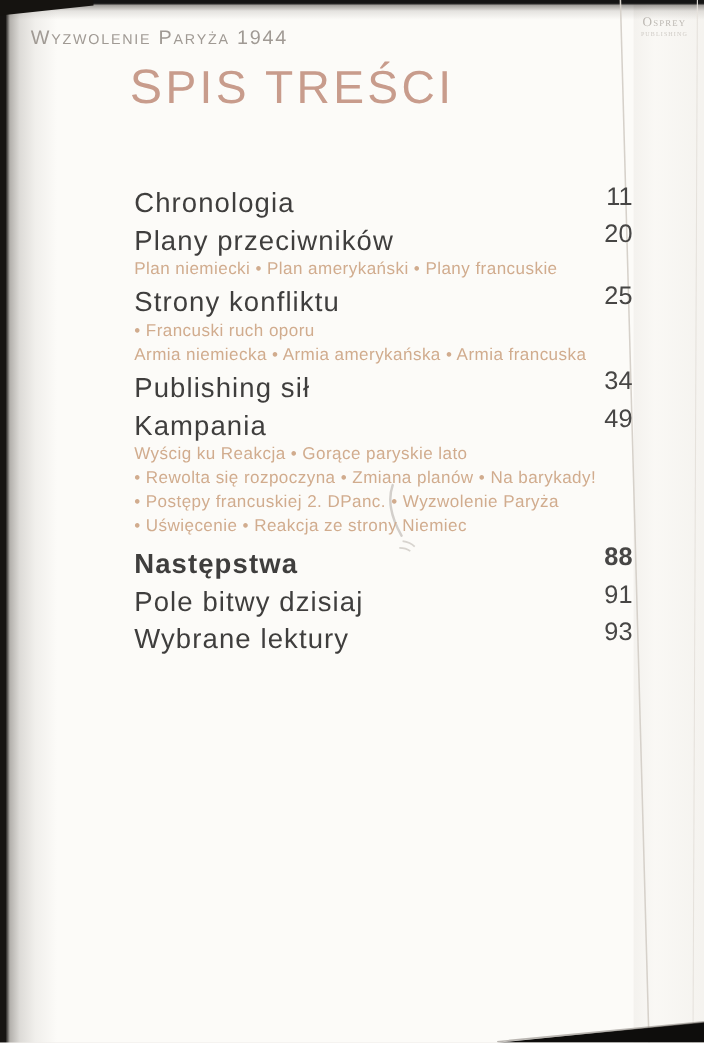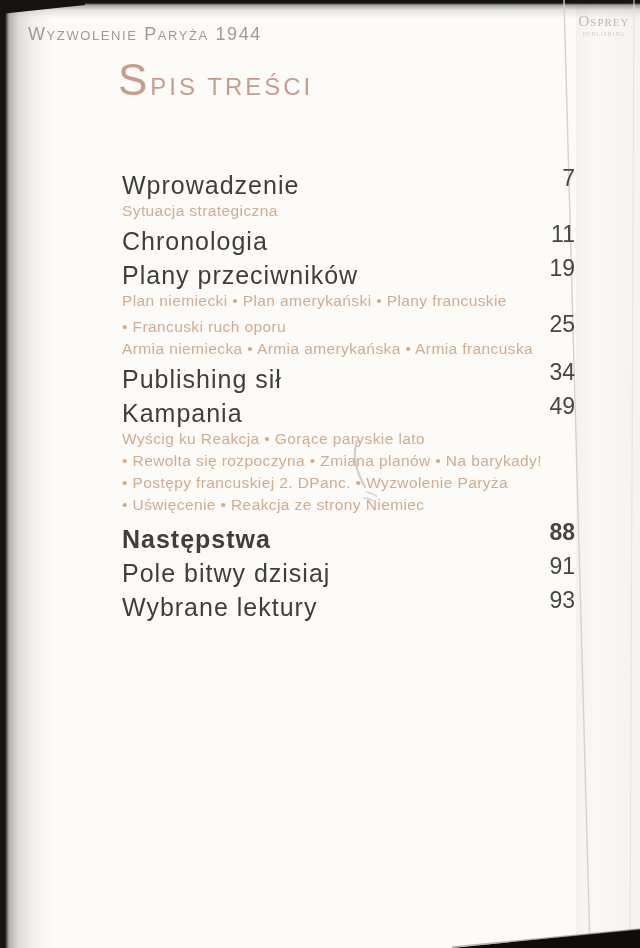--- a/index.html
+++ b/index.html
@@ -36,35 +36,35 @@
     font-variant:small-caps;
     color:#a09a94;z-index:5;
   }
   
   .publisher{
     position:absolute;left:574px;top:13px;width:60px;
     text-align:center;z-index:5;
     font-family:"Liberation Serif", serif;
   }
   .publisher .name{
-    font-size:15px;letter-spacing:1px;color:#bcb8b2;
+    font-size:12px;letter-spacing:1px;color:#bcb8b2;
     font-variant:small-caps;display:block;
   }
   .publisher .sub{
     font-size:5.5px;letter-spacing:1px;color:#cfcbc5;
     text-transform:uppercase;display:block;margin-top:1px;
   }
   
   .title{
     position:absolute;left:118px;top:56px;z-index:5;
     color:#c89c8c;font-weight:400;margin:0;
     letter-spacing:3px;line-height:48px;white-space:nowrap;
   }
   .title .initial{font-size:44px;}
-  .title .rest{font-size:24px;text-transform:uppercase;}
+  .title .rest{font-size:42px;text-transform:uppercase;}
   
   .toc{
     position:absolute;left:122px;top:170px;width:453px;z-index:5;
   }
   .entry{margin-bottom:4px;position:relative;}
   .entry.gap-top{margin-top:8px;font-weight:bold;}
   .entry .main{
     line-height:30px;font-size:25px;letter-spacing:1px;
     color:#3f3e3d;position:relative;padding-right:60px;
   }
@@ -100,37 +100,33 @@
 
   <div class="publisher">
     <span class="name">Osprey</span>
     <span class="sub">Publishing</span>
   </div>
 
   <h1 class="title"><span class="initial">S</span><span class="rest">pis treści</span></h1>
 
   <div class="toc">
 
-    <div class="entry">
-      <div class="main"><span>Wprowadzenie</span><span class="pagenum">7</span></div>
-      <div class="sub">Sytuacja strategiczna</div>
-    </div>
 
     <div class="entry">
       <div class="main"><span>Chronologia</span><span class="pagenum">11</span></div>
     </div>
 
 
     <div class="entry">
-      <div class="main"><span>Plany przeciwników</span><span class="pagenum">19</span></div>
+      <div class="main"><span>Plany przeciwników</span><span class="pagenum">20</span></div>
       <div class="sub">Plan niemiecki • Plan amerykański • Plany francuskie</div>
     </div>
 
     <div class="entry">
-      <div class="main"><span class="pagenum">25</span></div>
+      <div class="main"><span>Strony konfliktu</span><span class="pagenum">25</span></div>
       <div class="sub">• Francuski ruch oporu</div>
       <div class="sub">Armia niemiecka • Armia amerykańska • Armia francuska</div>
     </div>
 
     <div class="entry">
       <div class="main"><span>Publishing sił</span><span class="pagenum">34</span></div>
     </div>
 
     <div class="entry">
       <div class="main"><span>Kampania</span><span class="pagenum">49</span></div>

